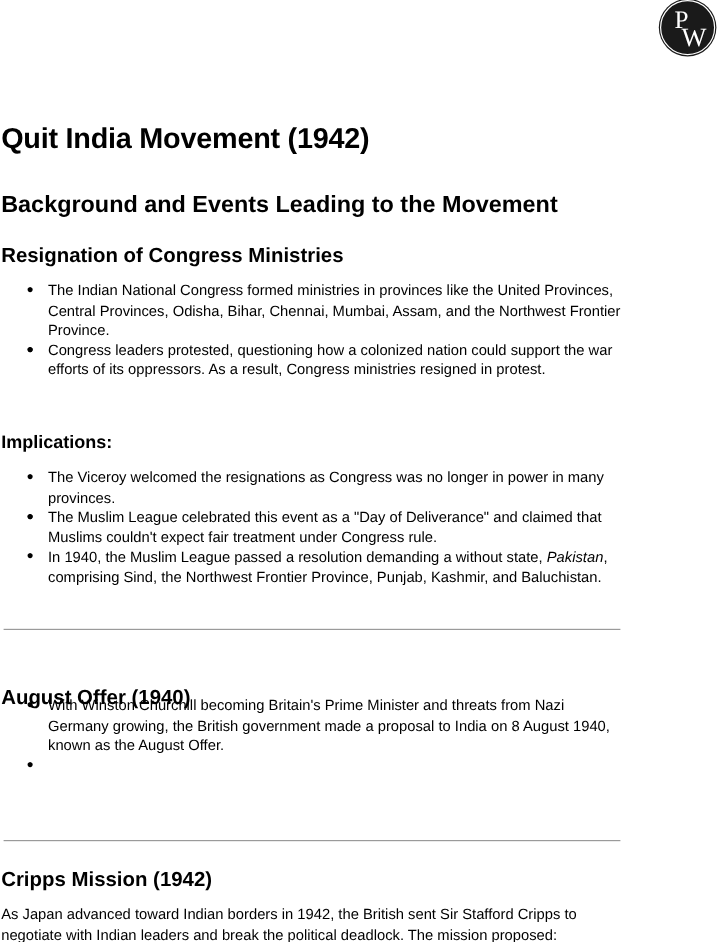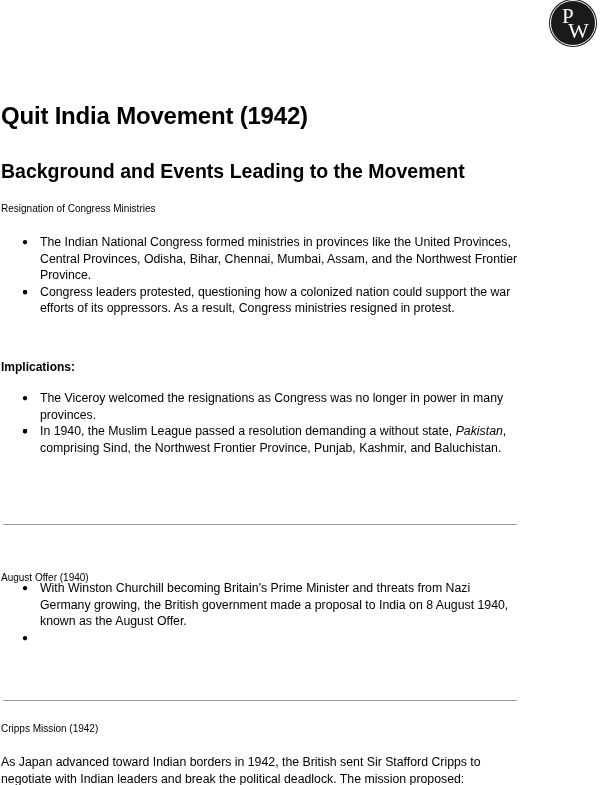--- a/index.html
+++ b/index.html
@@ -22,25 +22,25 @@
   h1 {
     position: absolute; left: 1px; top: 102px; margin: 0;
     font-size: 24px; font-weight: bold; letter-spacing: -0.2px;
   }
   h2 {
     position: absolute; left: 1px; top: 160px; margin: 0;
     font-size: 19.5px; font-weight: bold;
   }
   h3 {
     position: absolute; left: 1px; margin: 0;
-    font-size: 10px; font-weight: normal;
+    font-size: 17px; font-weight: bold;
   }
   .label {
     position: absolute; left: 1px; margin: 0;
-    font-size: 12px; font-weight: bold;
+    font-size: 15px; font-weight: bold;
   }
   ul {
     position: absolute; left: 0; margin: 0; padding: 0; list-style: none;
     width: 520px;
   }
   li {
     position: relative; padding-left: 40px; font-size: 12.3px; line-height: 16.6px;
   }
   li .bullet {
     position: absolute; left: 22px; top: 0; font-size: 10px;
@@ -75,21 +75,21 @@
     <li><span class="bullet">●</span><span>The Indian National Congress formed ministries in provinces like the United Provinces, Central Provinces, Odisha, Bihar, Chennai, Mumbai, Assam, and the Northwest Frontier Province.</span></li>
     <li><span class="bullet">●</span></li>
     <li><span class="bullet">●</span><span>Congress leaders protested, questioning how a colonized nation could support the war efforts of its oppressors. As a result, Congress ministries resigned in protest.</span></li>
   </ul>
 
   <div class="label" style="top:360px">Implications:</div>
 
   <ul style="top:390px">
     <li><span class="bullet">●</span><span>The Viceroy welcomed the resignations as Congress was no longer in power in many provinces.</span></li>
     <li><span class="bullet">●</span></li>
-    <li><span class="bullet">●</span></li>
+    <li><span class="bullet">●</span><span>The Muslim League celebrated this event as a "Day of Deliverance" and claimed that Muslims couldn't expect fair treatment under Congress rule.</span></li>
     <li><span class="bullet">●</span><span>In 1940, the Muslim League passed a resolution demanding a without state, </span><i>Pakistan</i><span>, comprising Sind, the Northwest Frontier Province, Punjab, Kashmir, and Baluchistan.</span></li>
   </ul>
 
   <div class="divider" style="top:524px"></div>
 
   <h3 style="top:572px">August Offer (1940)</h3>
 
   <ul style="top:580px">
     <li><span class="bullet">●</span><span>With Winston Churchill becoming Britain's Prime Minister and threats from Nazi Germany growing, the British government made a proposal to India on </span><b>8 August 1940</b><span>, known as the </span><b>August Offer</b><span>.</span></li>
     <li><span class="bullet">●</span></li>

